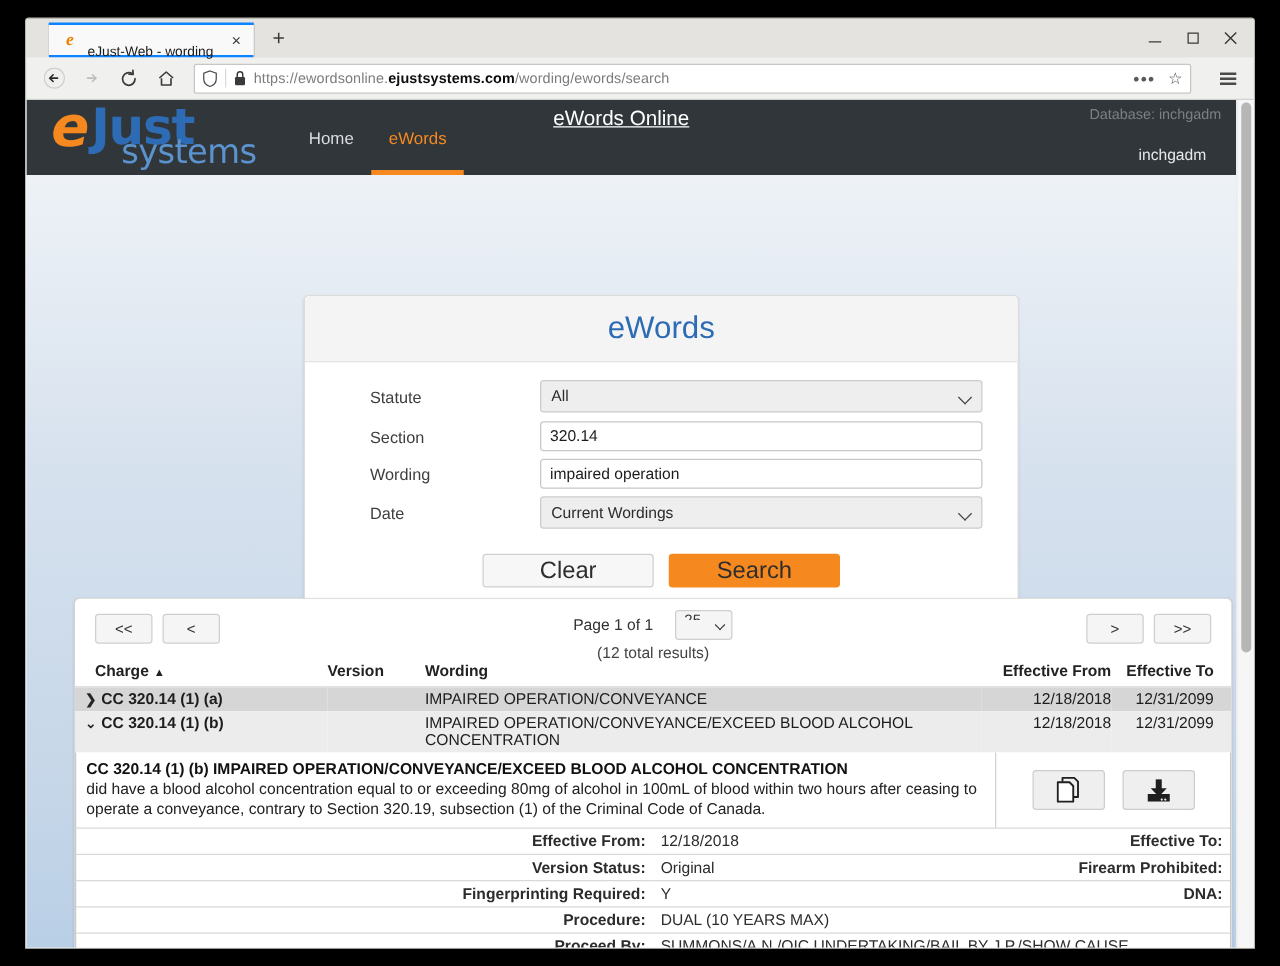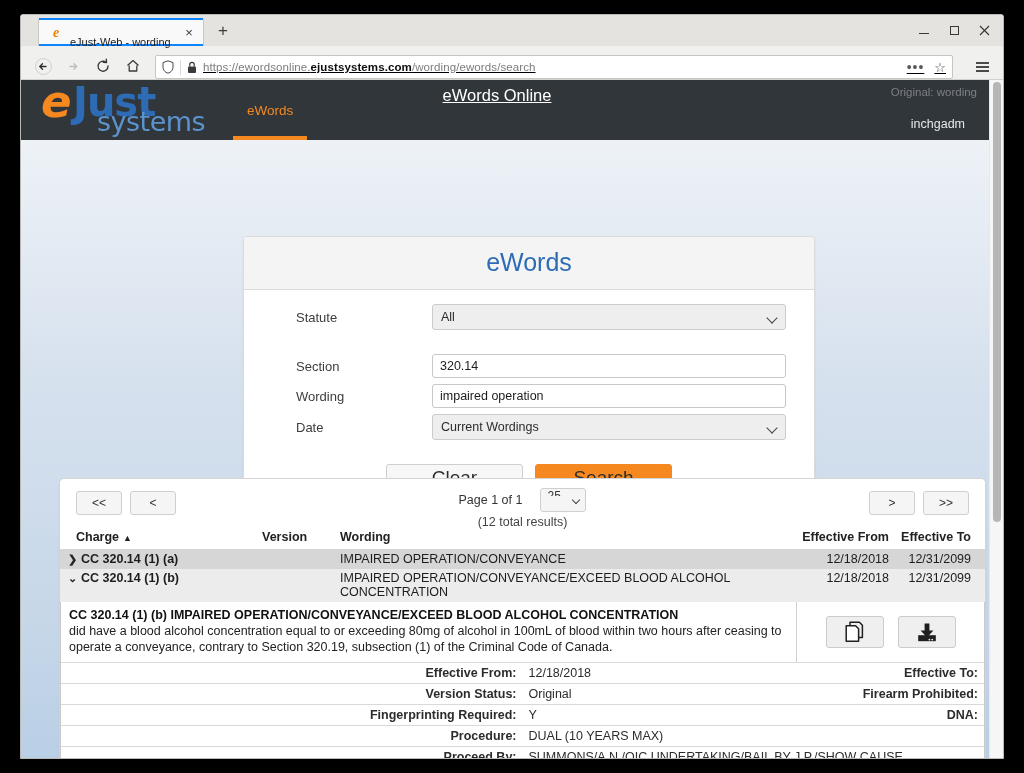--- a/index.html
+++ b/index.html
@@ -84,24 +84,23 @@
     font-size: 12px; color: #3a3a38;
   }
   .winbtn .glyph-min { display:block; width:10px; height:1px; background:#3a3a38; margin-top:7px;}
   .winbtn .glyph-max { display:block; width:9px; height:9px; border:1px solid #3a3a38;}
 
   
   .navbar {
     height: 34px;
     background: #f0f0ee;
     border-bottom: 1px solid #d2d2ce;
-    display: flex; align-items: flex-end;
+    display: flex; align-items: center;
     padding: 0 8px;
     gap: 2px;
-    text-decoration: underline;
   }
   .navbtn {
     width: 28px; height: 26px;
     display: flex; align-items: center; justify-content: center;
     color: #4a4a4a;
     border-radius: 50%;
   }
   .navbtn.back { color:#2b2b2b; }
   .navbtn.fwd { color:#bdbdbd; }
   .urlbar {
@@ -237,21 +236,21 @@
     border-radius: 4px 4px 0 0;
     text-align: center;
     padding: 11px 0 12px;
   }
   .search-card-head h1 {
     margin: 0;
     font-size: 25px; font-weight: normal;
     color: #2d6cb5;
   }
   .search-body { padding: 14px 28px 20px 28px; }
-  .frow { display: flex; align-items: center; margin-bottom: 24px; }
+  .frow { display: flex; align-items: center; margin-bottom: 7px; }
   .frow.tight { margin-bottom: 6px; }
   .flabel { width: 160px; font-size: 13px; color: #3d3d3d; padding-left: 24px; }
   .fctrl { flex: 1; }
   select.fsel {
     -webkit-appearance: none; appearance: none;
     width: 100%; height: 26px;
     background: #efeeee;
     border: 1px solid #ccc;
     border-radius: 3px;
     font-size: 12.5px; color: #2b2b2b;
@@ -465,24 +464,25 @@
   <div class="viewport">
     <div class="page">
 
       <div class="appbar">
         <div class="logo">
           <span class="logo-e">e</span>
           <span class="logo-just">Just</span>
           <span class="logo-sys">systems</span>
         </div>
         <div class="navlinks">
+          <div class="navlink">Home</div>
           <div class="navlink active">eWords</div>
         </div>
         <div class="apptitle">eWords Online</div>
-        <div class="dbtag">Original: wording</div>
+        <div class="dbtag">Database: inchgadm</div>
         <div class="username">inchgadm</div>
       </div>
 
       <div class="search-card">
         <div class="search-card-head">
           <h1>eWords</h1>
         </div>
         <div class="search-body">
 
           <div class="frow">

